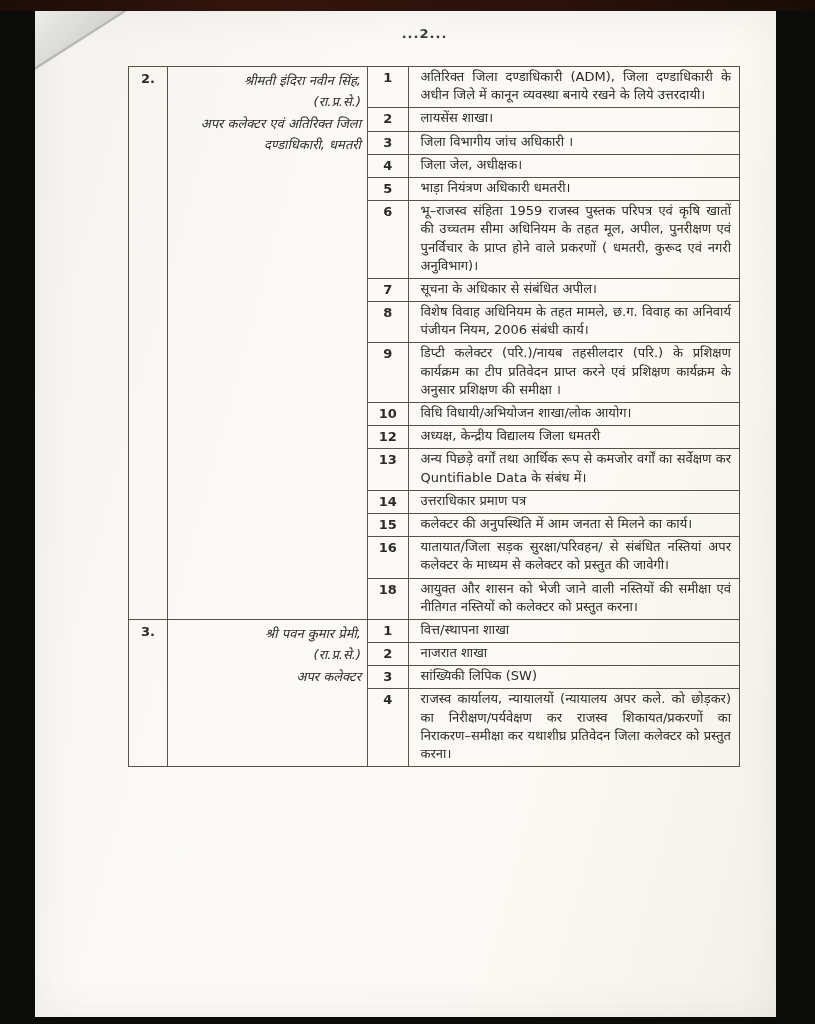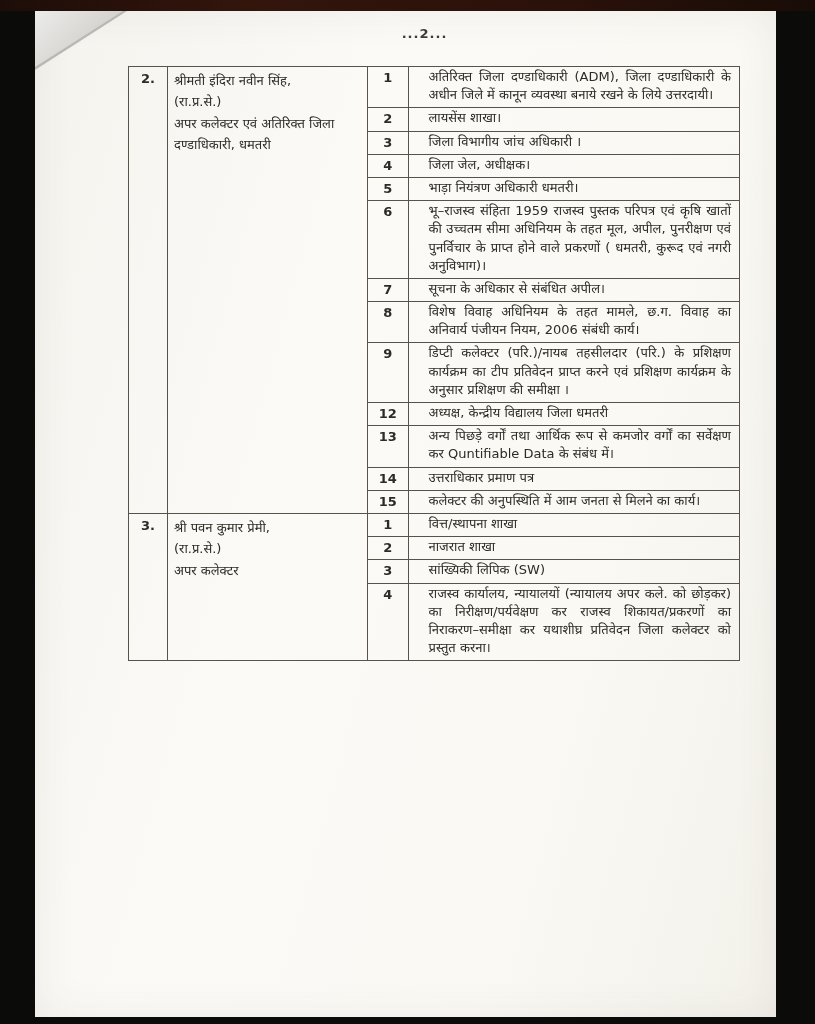--- a/index.html
+++ b/index.html
@@ -14,30 +14,30 @@
     background:linear-gradient(135deg,#ececea 0%,#d6d5d2 55%,#c6c5c2 100%);
     clip-path:polygon(0 0,100% 0,0 100%);}
   .fold-edge{position:absolute;top:0;left:0;width:92px;height:59px;
     background:#b9b8b4;clip-path:polygon(0 0,100% 0,0 100%);}
   .page-num{position:absolute;top:15px;left:0;width:100%;text-align:center;
     font-size:13px;font-weight:bold;color:#3c3b36;letter-spacing:1px;padding-left:38px;box-sizing:border-box;}
   table.doc{position:absolute;left:93px;top:55px;width:612px;border-collapse:collapse;table-layout:fixed;
     font-size:13px;line-height:1.4;color:#2d2b25;}
   table.doc > tbody > tr > td{border:1px solid #585249;vertical-align:top;}
   td.sr{text-align:center;padding-top:3px;font-weight:bold;}
-  td.name{text-align:left;padding:3px 6px;line-height:1.65;}
+  td.name{text-align:right;padding:3px 6px;line-height:1.65;font-style:italic;}
   td.duties-cell{padding:0;}
   table.inner{width:100%;border-collapse:collapse;table-layout:fixed;font-size:13px;line-height:1.4;color:#2d2b25;}
   table.inner td{border:1px solid #585249;vertical-align:top;}
   table.inner td:first-child{border-left:none;}
   table.inner td:last-child{border-right:none;}
   table.inner tr:first-child td{border-top:none;}
   table.inner tr:last-child td{border-bottom:none;}
   td.dnum{text-align:center;padding-top:2px;font-weight:bold;}
-  td.dtxt{padding:1px 8px 3px 20px;text-align:justify;}
+  td.dtxt{padding:1px 8px 3px 12px;text-align:justify;}
   .colsr{width:39px;} .colname{width:200px;} .colduty{width:auto;}
   .colnum{width:40px;} .coltext{width:auto;}
 </style>
 </head>
 <body>
 
 <div class="photo">
   <div class="top-strip"></div>
 
   <div class="paper">
@@ -99,34 +99,46 @@
                   </tr>
                 <tr>
                     <td class="dnum">8</td>
                     <td class="dtxt">विशेष विवाह अधिनियम के तहत मामले, छ.ग. विवाह का अनिवार्य पंजीयन नियम, 2006 संबंधी कार्य।</td>
                   </tr>
                 <tr>
                     <td class="dnum">9</td>
                     <td class="dtxt">डिप्टी कलेक्टर (परि.)/नायब तहसीलदार (परि.) के प्रशिक्षण कार्यक्रम का टीप प्रतिवेदन प्राप्त करने एवं प्रशिक्षण कार्यक्रम के अनुसार प्रशिक्षण की समीक्षा ।</td>
                   </tr>
                 <tr>
+                    <td class="dnum">10</td>
+                    <td class="dtxt">विधि विधायी/अभियोजन शाखा/लोक आयोग।</td>
+                  </tr>
+                <tr>
                     <td class="dnum">12</td>
                     <td class="dtxt">अध्यक्ष, केन्द्रीय विद्यालय जिला धमतरी</td>
                   </tr>
                 <tr>
                     <td class="dnum">13</td>
                     <td class="dtxt">अन्य पिछड़े वर्गों तथा आर्थिक रूप से कमजोर वर्गों का सर्वेक्षण कर Quntifiable Data के संबंध में।</td>
                   </tr>
                 <tr>
                     <td class="dnum">14</td>
                     <td class="dtxt">उत्तराधिकार प्रमाण पत्र</td>
                   </tr>
                 <tr>
                     <td class="dnum">15</td>
                     <td class="dtxt">कलेक्टर की अनुपस्थिति में आम जनता से मिलने का कार्य।</td>
+                  </tr>
+                <tr>
+                    <td class="dnum">16</td>
+                    <td class="dtxt">यातायात/जिला सड़क सुरक्षा/परिवहन/ से संबंधित नस्तियां अपर कलेक्टर के माध्यम से कलेक्टर को प्रस्तुत की जावेगी।</td>
+                  </tr>
+                <tr>
+                    <td class="dnum">18</td>
+                    <td class="dtxt">आयुक्त और शासन को भेजी जाने वाली नस्तियों की समीक्षा एवं नीतिगत नस्तियों को कलेक्टर को प्रस्तुत करना।</td>
                   </tr>
               </tbody>
             </table>
           </td>
         </tr>
 
         <tr>
           <td class="sr">3.</td>
           <td class="name">
             <div>श्री पवन कुमार प्रेमी,</div>

